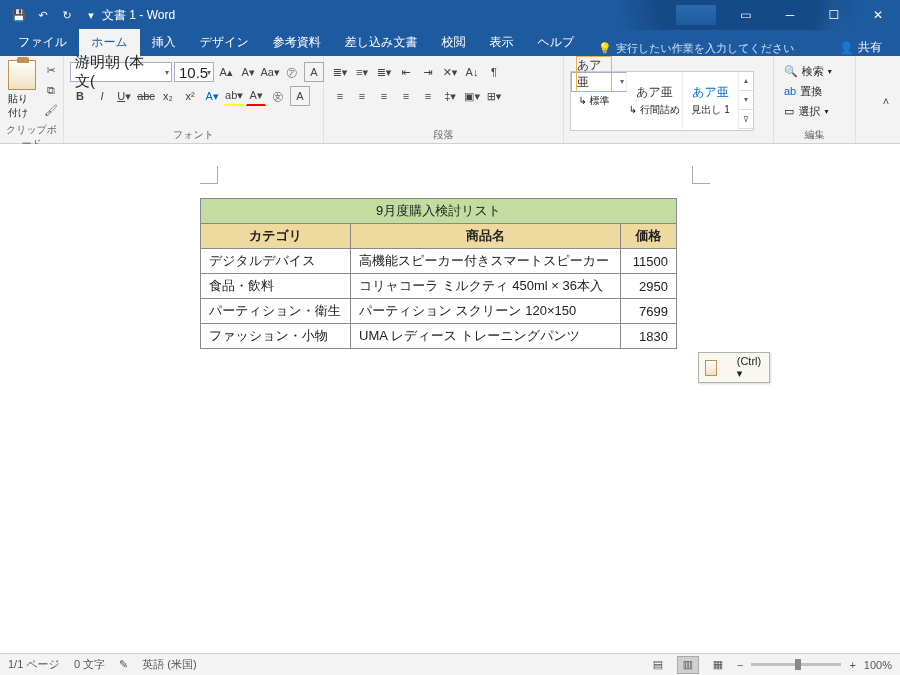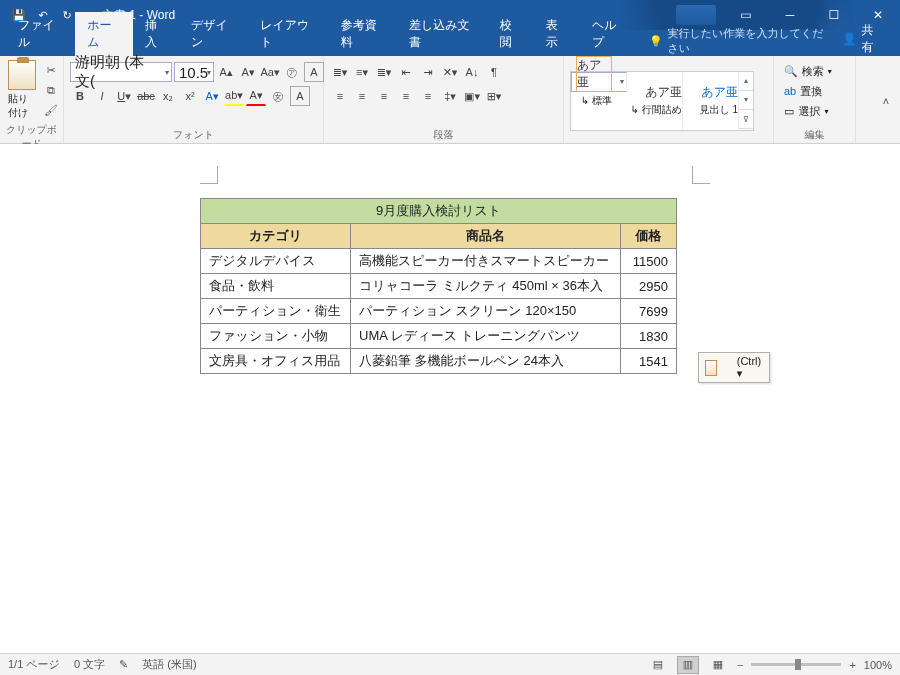--- a/index.html
+++ b/index.html
@@ -25,21 +25,21 @@
 .clip-tab{position:absolute;top:-4px;left:8px;width:12px;height:6px;background:#c09050;border-radius:2px 2px 0 0}
 .col{display:flex;flex-direction:column;gap:2px;margin-left:2px}
 .sml{width:18px;height:18px;display:flex;align-items:center;justify-content:center;font-size:11px;color:#555}
 .fontrow{display:flex;gap:2px;align-items:center}
 .sel{height:20px;border:1px solid #aac;background:#fff;font-size:15px;padding:0 14px 0 4px;display:flex;align-items:center;position:relative}
 .sel::after{content:"▾";position:absolute;right:2px;font-size:8px;color:#666}
 .rb{width:20px;height:20px;display:flex;align-items:center;justify-content:center;font-size:11px;color:#444;border:1px solid transparent}
 .color-line{border-bottom:2px solid red}
 .hl{border-bottom:2px solid #ff0}
 .stylebox{display:flex;border:1px solid #ccc;background:#fff;height:60px}
-.sitem{width:56px;display:flex;flex-direction:column;align-items:flex-end;justify-content:center;font-size:10px;border-right:1px solid #eee;gap:2px}
+.sitem{width:56px;display:flex;flex-direction:column;align-items:center;justify-content:center;font-size:10px;border-right:1px solid #eee;gap:2px}
 .sprev{font-size:12px;color:#333}
 .sitem.sel .sprev{border:1px solid #f0b050}
 .sctrl{width:14px;display:flex;flex-direction:column}
 .sctrl div{flex:1;display:flex;align-items:center;justify-content:center;font-size:8px;color:#666;border-bottom:1px solid #ddd}
 .editbtn{display:flex;align-items:center;gap:4px;font-size:11px;height:18px;padding:0 2px}
 .doc-area{position:absolute;top:144px;left:0;right:0;bottom:22px;background:#fff;overflow:hidden}
 .page{position:absolute;left:130px;top:2px;width:640px;height:500px;background:#fff}
 .margin-mark{position:absolute;width:18px;height:18px}
 .mm-tl{top:20px;left:70px;border-left:1px solid #aaa;border-top:1px solid #aaa;transform:rotate(180deg)}
 .mm-tr{top:20px;right:60px;border-left:1px solid #aaa;border-top:1px solid #aaa;transform:rotate(-90deg)}
@@ -75,21 +75,20 @@
     <div class="win-btn">☐</div>
     <div class="win-btn">✕</div>
   </div>
 </div>
 
 <div class="tabbar">
   <div class="tab">ファイル</div>
   <div class="tab active">ホーム</div>
   <div class="tab">挿入</div>
   <div class="tab">デザイン</div>
-  <div class="tab">レイアウト</div>
   <div class="tab">参考資料</div>
   <div class="tab">差し込み文書</div>
   <div class="tab">校閲</div>
   <div class="tab">表示</div>
   <div class="tab">ヘルプ</div>
   <div class="tellme">
       <span>💡</span>
       <span>実行したい作業を入力してください</span>
     </div>
   <div class="share">
@@ -257,25 +256,20 @@
       <tr>
             <td>パーティション・衛生</td>
             <td>パーティション スクリーン 120×150</td>
             <td class="price">7699</td>
           </tr>
       <tr>
             <td>ファッション・小物</td>
             <td>UMA レディース トレーニングパンツ</td>
             <td class="price">1830</td>
           </tr>
-      <tr>
-            <td>文房具・オフィス用品</td>
-            <td>八菱鉛筆 多機能ボールペン 24本入</td>
-            <td class="price">1541</td>
-          </tr>
     </tbody>
       </table>
     <div class="paste-tag">
       <div class="paste-ic"></div>
       <span>(Ctrl) ▾</span>
     </div>
   </div>
 </div>
 
 <div class="statusbar">

